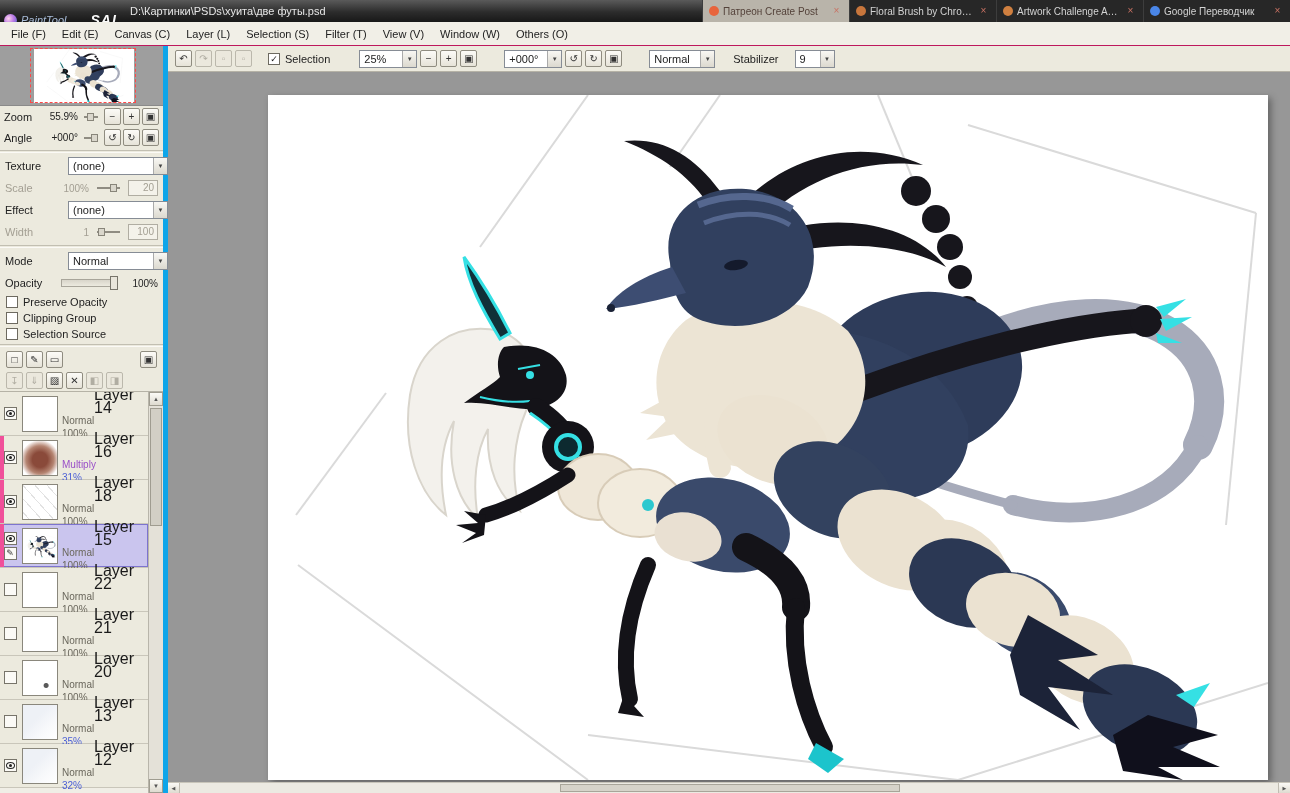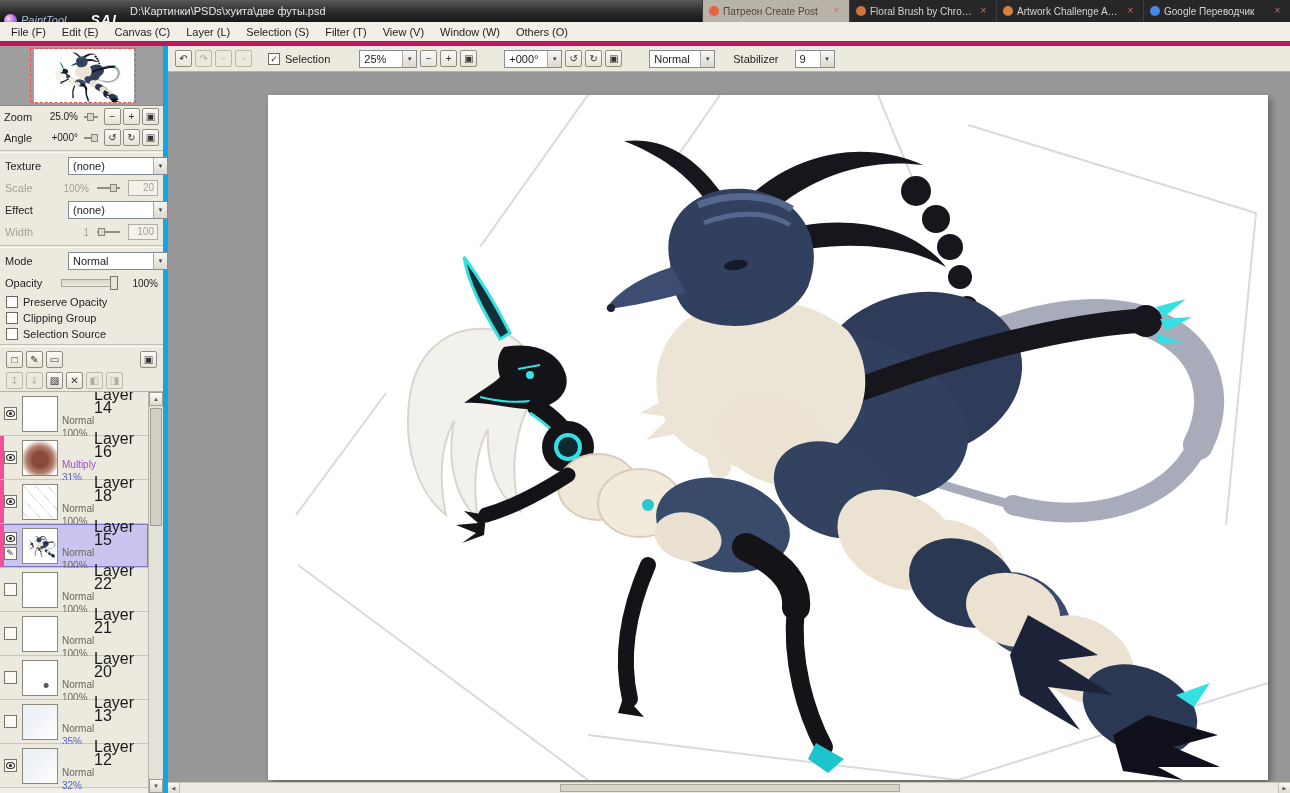--- a/index.html
+++ b/index.html
@@ -19,21 +19,21 @@
   .btabs{position:absolute;right:0;top:0;width:588px;height:22px;display:flex;}
   .btab{flex:1;min-width:0;height:22px;display:flex;align-items:center;gap:4px;padding:0 6px;
         font-size:10px;color:#d3d3d3;background:#272727;border-left:1px solid #3d3d3d;}
   .btab.light{background:#b9b4aa;color:#54423a;}
   .btab-ic{width:10px;height:10px;border-radius:50%;flex:none;}
   .btab-lb{flex:1;overflow:hidden;white-space:nowrap;text-overflow:ellipsis;}
   .btab-x{flex:none;width:13px;height:13px;line-height:12px;text-align:center;color:#c97263;font-size:10px;}
 
   
   .menubar{position:absolute;left:0;top:22px;width:1290px;height:24px;background:#f1efe7;
-           border-bottom:5px solid #be185d;display:flex;align-items:center;padding-left:4px;gap:2px;}
+           border-bottom:1px solid #be185d;display:flex;align-items:center;padding-left:4px;gap:2px;}
   .menu-item{padding:3px 7px;cursor:default;}
 
   
   .sbtn{width:17px;height:17px;flex:none;border:1px solid #8f8c80;border-radius:2px;
         background:linear-gradient(#fcfbf7,#e6e3d8);display:flex;align-items:center;justify-content:center;
         font-size:10px;color:#333;cursor:default;}
   .sbtn.disabled, .disabled .sbtn{color:#b0ada2;border-color:#bbb8ac;background:#ebe8dd;}
   .combo{display:flex;align-items:center;background:#fff;border:1px solid #868c95;height:18px;flex:none;margin-left:11px;}
   .combo .val{flex:1;padding:0 4px;overflow:hidden;white-space:nowrap;}
   .combo .dd{width:14px;height:100%;border-left:1px solid #aaa;flex:none;
@@ -338,21 +338,21 @@
 
     <div class="nav-art">
       <svg viewBox="0 0 1000 685" width="100" height="54">
           <use href="#artg"></use>
         </svg>
       <div class="nav-view"></div>
     </div>
 
     <div class="navrow">
       <span class="navlbl">Zoom</span>
-      <span class="navval">25.0%</span>
+      <span class="navval">55.9%</span>
       <div class="sl">
           <div class="caret" style="left:18%"></div>
         </div>
       <div class="sbtn">
           <span>−</span>
         </div>
       <div class="sbtn">
           <span>+</span>
         </div>
       <div class="sbtn">

